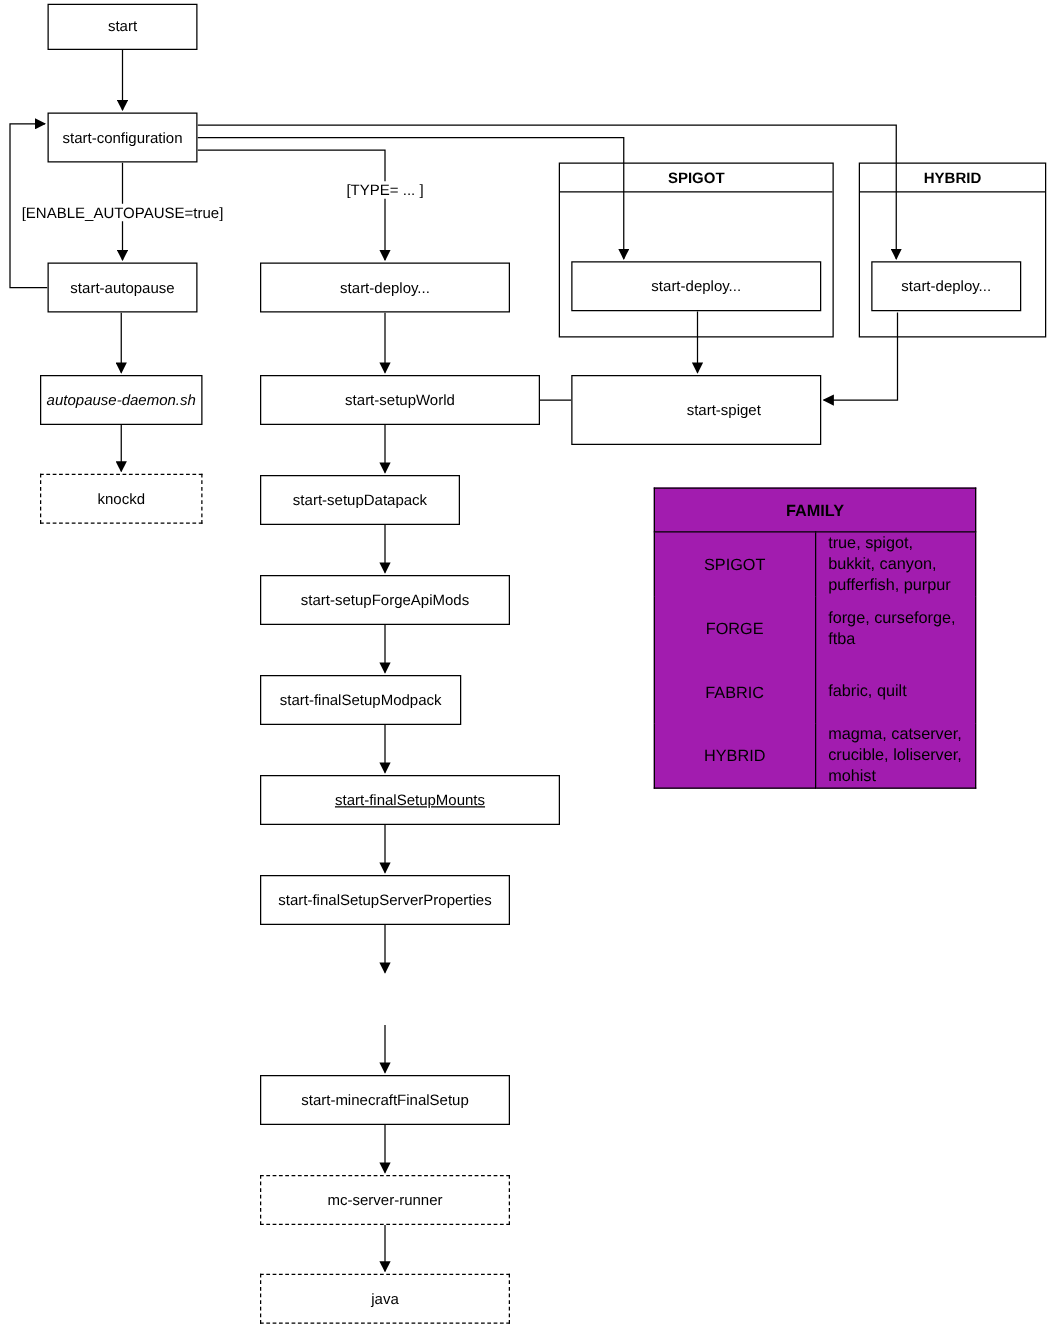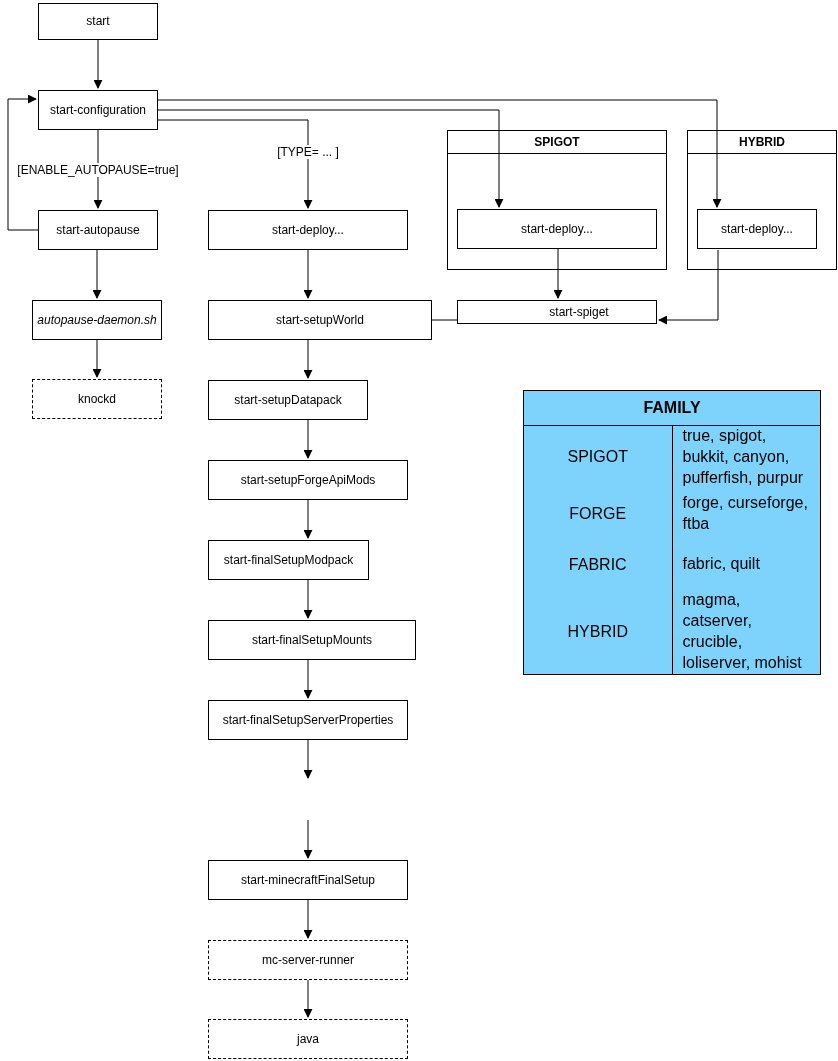--- a/index.html
+++ b/index.html
@@ -50,25 +50,25 @@
   .edge-label {
     position: absolute;
     transform: translate(-50%, -50%);
     background: #ffffff;
     padding: 0 2px;
     white-space: nowrap;
   }
   .family-table {
     position: absolute;
     left: 523px; top: 390px;
-    width: 298px; height: 229px;
+    width: 258px; height: 229px;
     box-sizing: border-box;
     border-collapse: collapse;
-    background: #7dd3fc;
-    font-size: 16px;
+    background: #a21caf;
+    font-size: 13px;
     color: #000000;
     table-layout: fixed;
   }
   .family-table th {
     border: 1px solid #000000;
     height: 32px;
     font-weight: bold;
     text-align: center;
   }
   .family-table td {
@@ -153,21 +153,21 @@
   </div>
   <div class="node" style="left:208px; top:380px; width:160px; height:40px;">
     <span>start-setupDatapack</span>
   </div>
   <div class="node" style="left:208px; top:460px; width:200px; height:40px;">
     <span>start-setupForgeApiMods</span>
   </div>
   <div class="node" style="left:208px; top:540px; width:161px; height:40px;">
     <span>start-finalSetupModpack</span>
   </div>
-  <div class="node" style="left:208px; top:620px; width:208px; height:40px;">
+  <div class="node" style="left:208px; top:620px; width:240px; height:40px;text-decoration:underline;">
     <span>start-finalSetupMounts</span>
   </div>
   <div class="node" style="left:208px; top:700px; width:200px; height:40px;">
     <span>start-finalSetupServerProperties</span>
   </div>
   <div class="node" style="left:208px; top:860px; width:200px; height:40px;">
     <span>start-minecraftFinalSetup</span>
   </div>
   <div class="node dashed" style="left:208px; top:940px; width:200px; height:40px;">
     <span>mc-server-runner</span>
@@ -175,21 +175,21 @@
   <div class="node dashed" style="left:208px; top:1019px; width:200px; height:40px;">
     <span>java</span>
   </div>
 
   <div class="node" style="left:457px; top:209px; width:200px; height:40px;">
     <span>start-deploy...</span>
   </div>
   <div class="node" style="left:697px; top:209px; width:120px; height:40px;">
     <span>start-deploy...</span>
   </div>
-  <div class="node" style="left:457px; top:300px; width:200px; height:24px;padding-left:44px;">
+  <div class="node" style="left:457px; top:300px; width:200px; height:56px;padding-left:44px;">
     <span>start-spiget</span>
   </div>
 
   <div class="edge-label" style="left:98px; top:170px;">[ENABLE_AUTOPAUSE=true]</div>
   <div class="edge-label" style="left:308px; top:152px;">[TYPE= ... ]</div>
 
   <table class="family-table">
     <thead>
       <tr>
         <th colspan="2">FAMILY</th>

